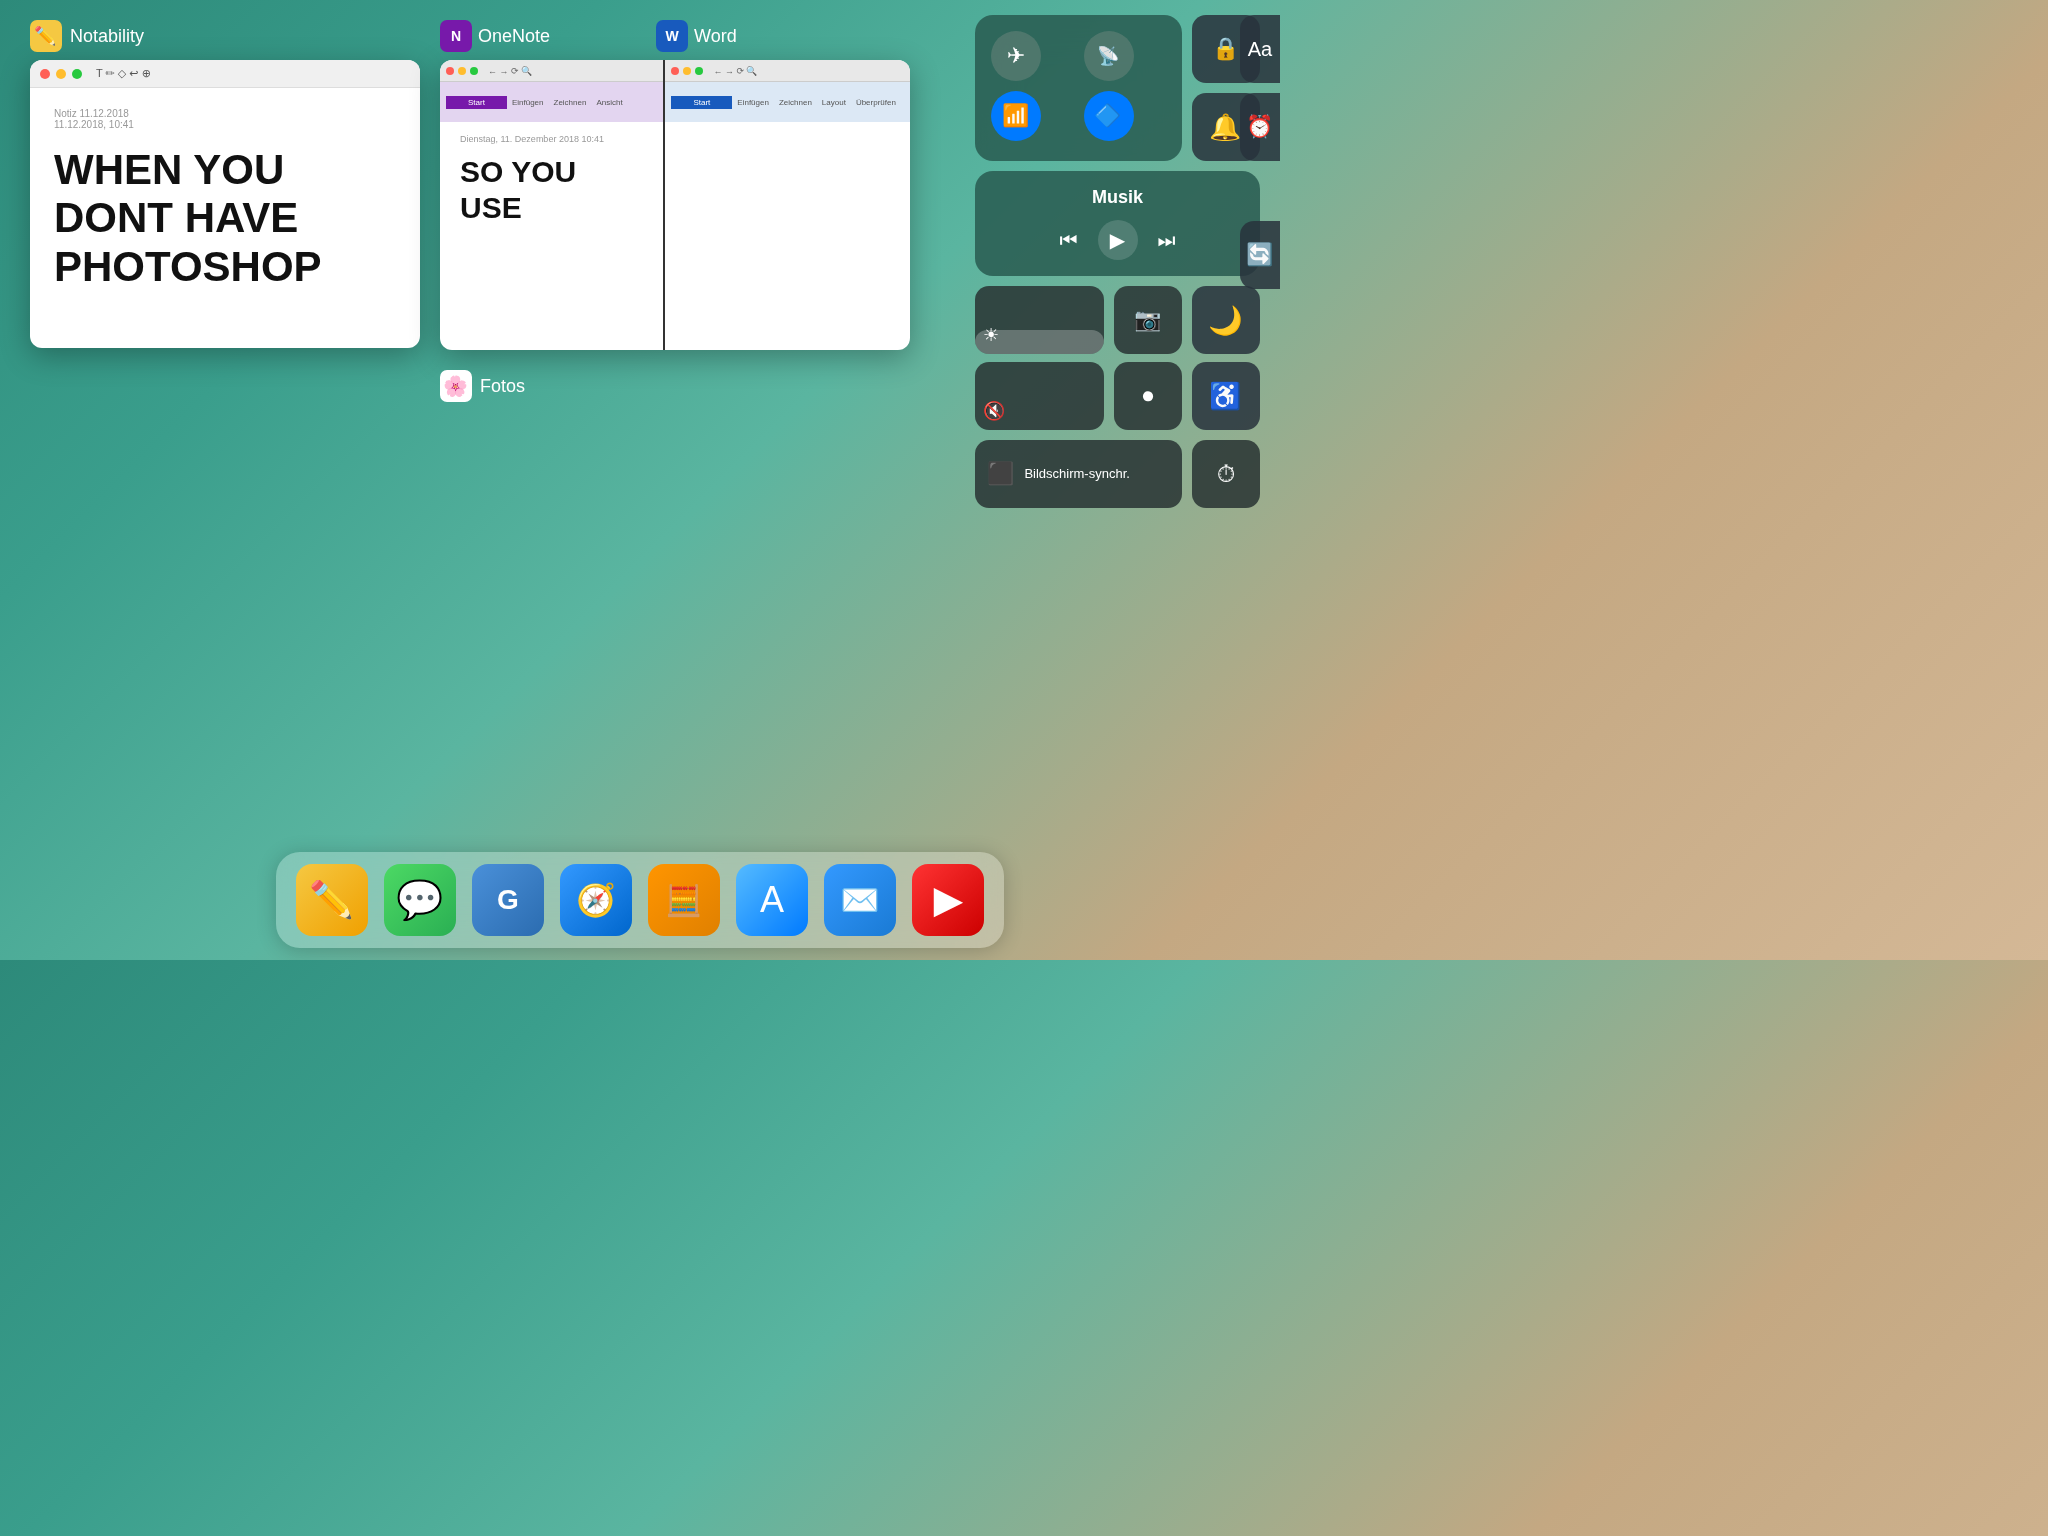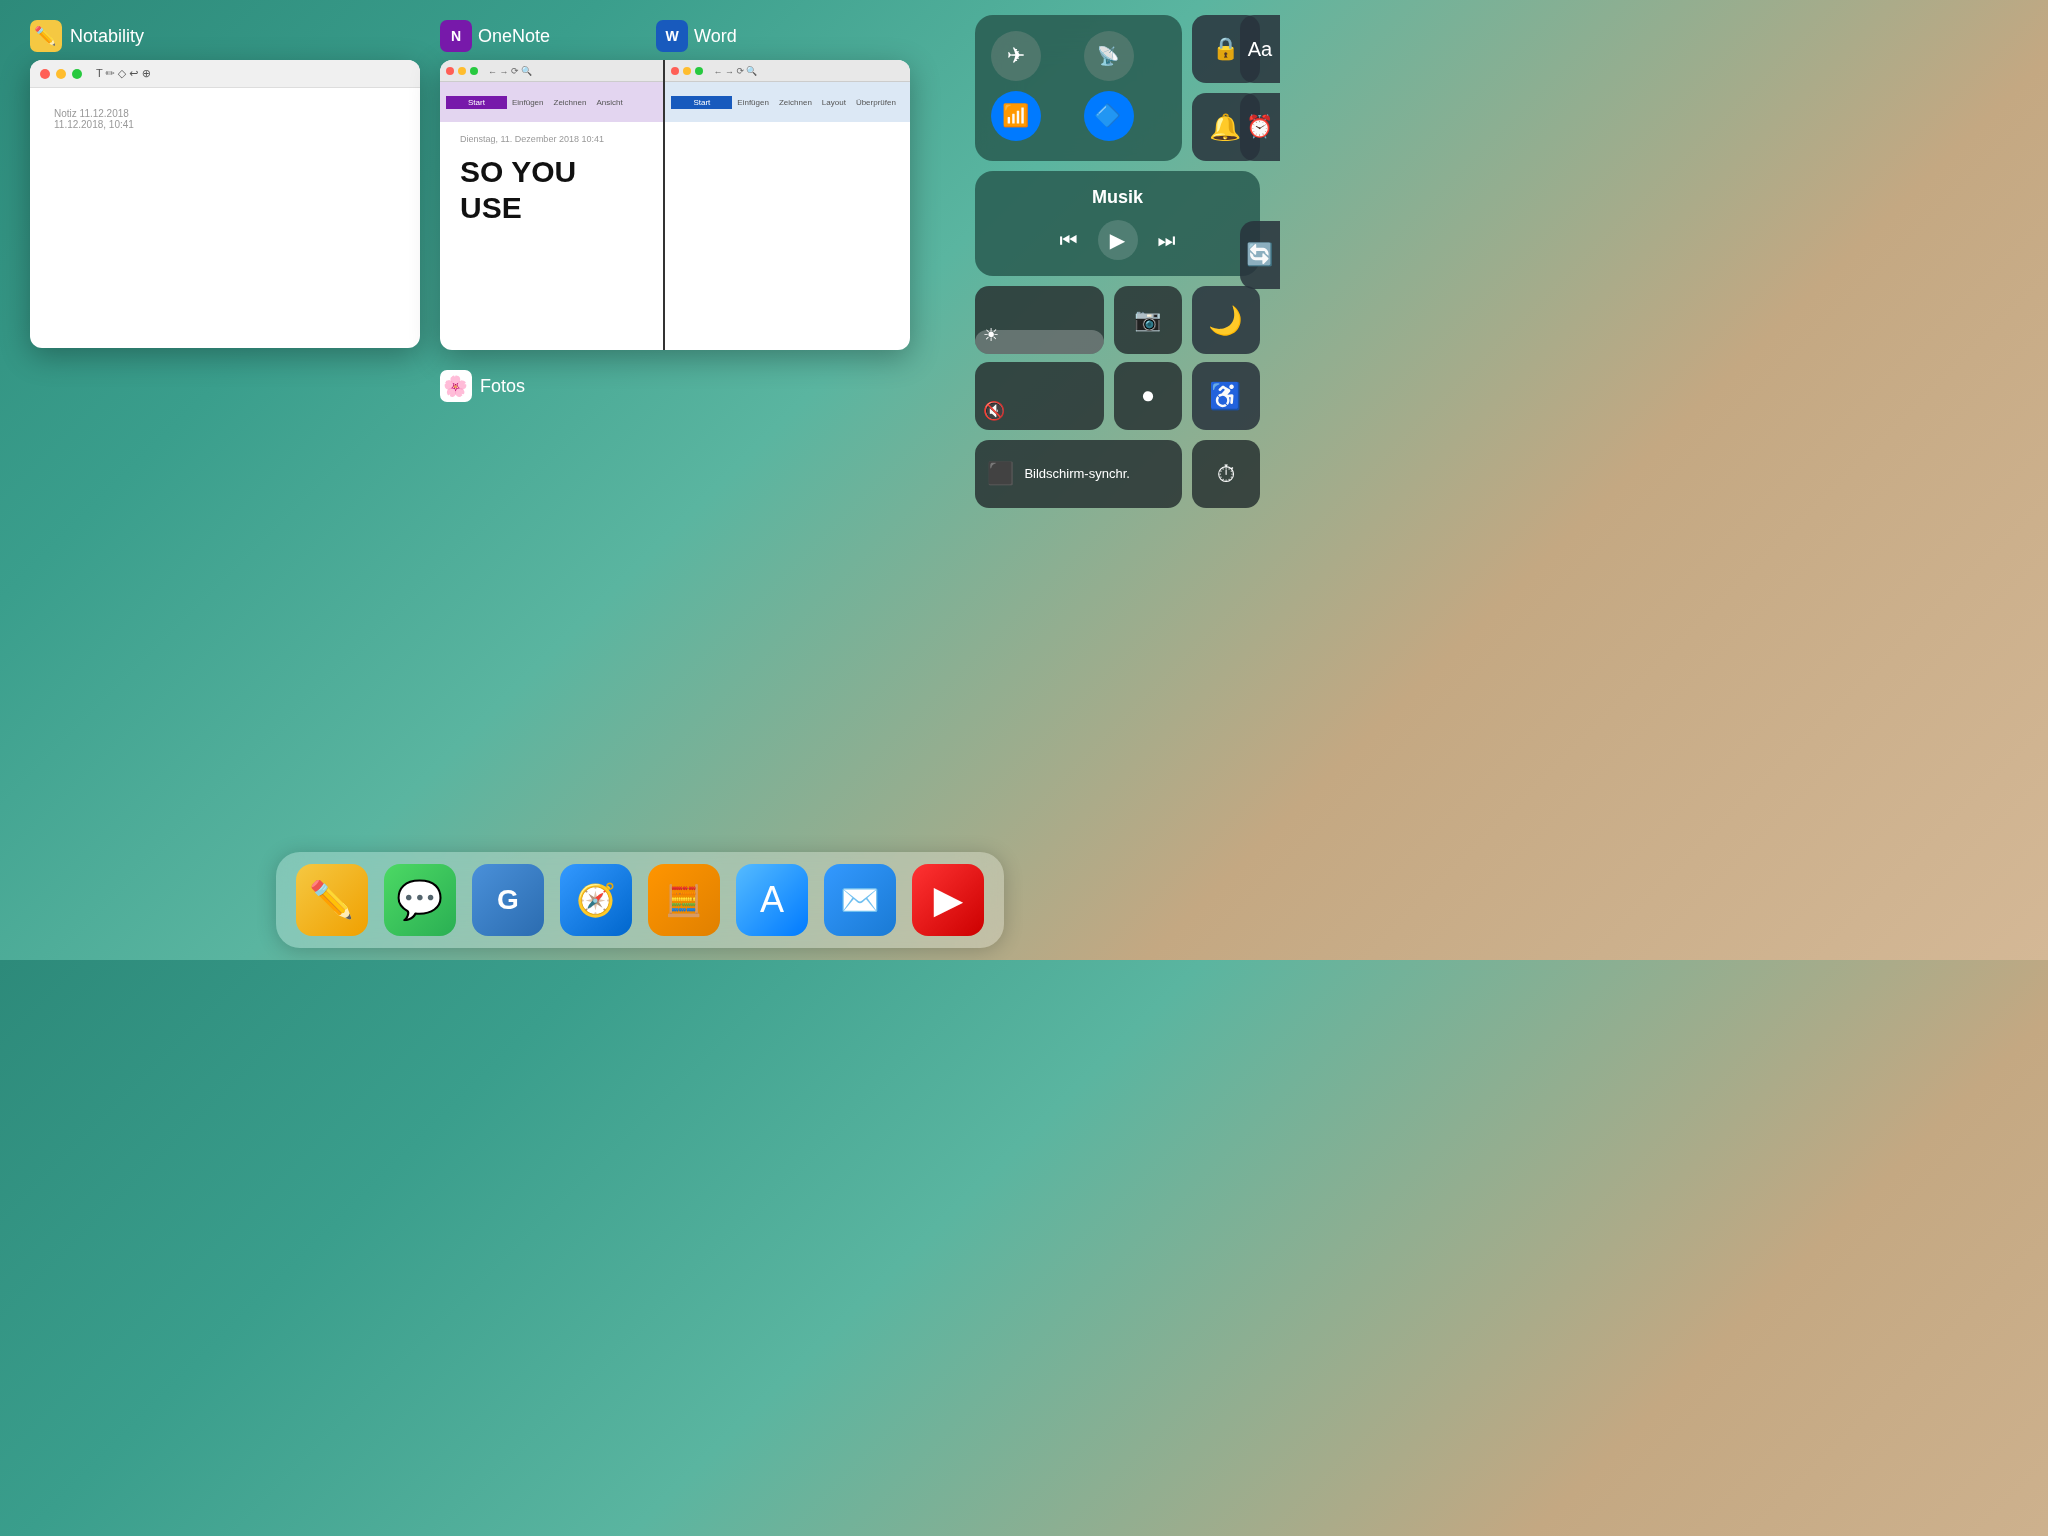--- a/index.html
+++ b/index.html
@@ -422,20 +422,21 @@
   <div class="card-window">
     <div class="window-chrome">
       <div class="window-btn btn-red"></div>
       <div class="window-btn btn-yellow"></div>
       <div class="window-btn btn-green"></div>
       <span style="font-size:11px; margin-left:8px; color:#555;">T ✏ ◇ ↩ ⊕</span>
     </div>
     <div class="notability-content">
       <div class="note-meta" style="white-space:pre;">Notiz 11.12.2018
 11.12.2018, 10:41</div>
+      <div class="notability-text">WHEN YOU DONT HAVE PHOTOSHOP</div>
     </div>
   </div>
 </div>
 
 <div style="position:absolute; top:20px; left:440px;">
   <div class="split-labels">
     <div class="split-label">
       <div class="app-icon onenote" style="font-size:14px; color:#fff; font-weight:bold;">N</div>
       <span>OneNote</span>
     </div>

